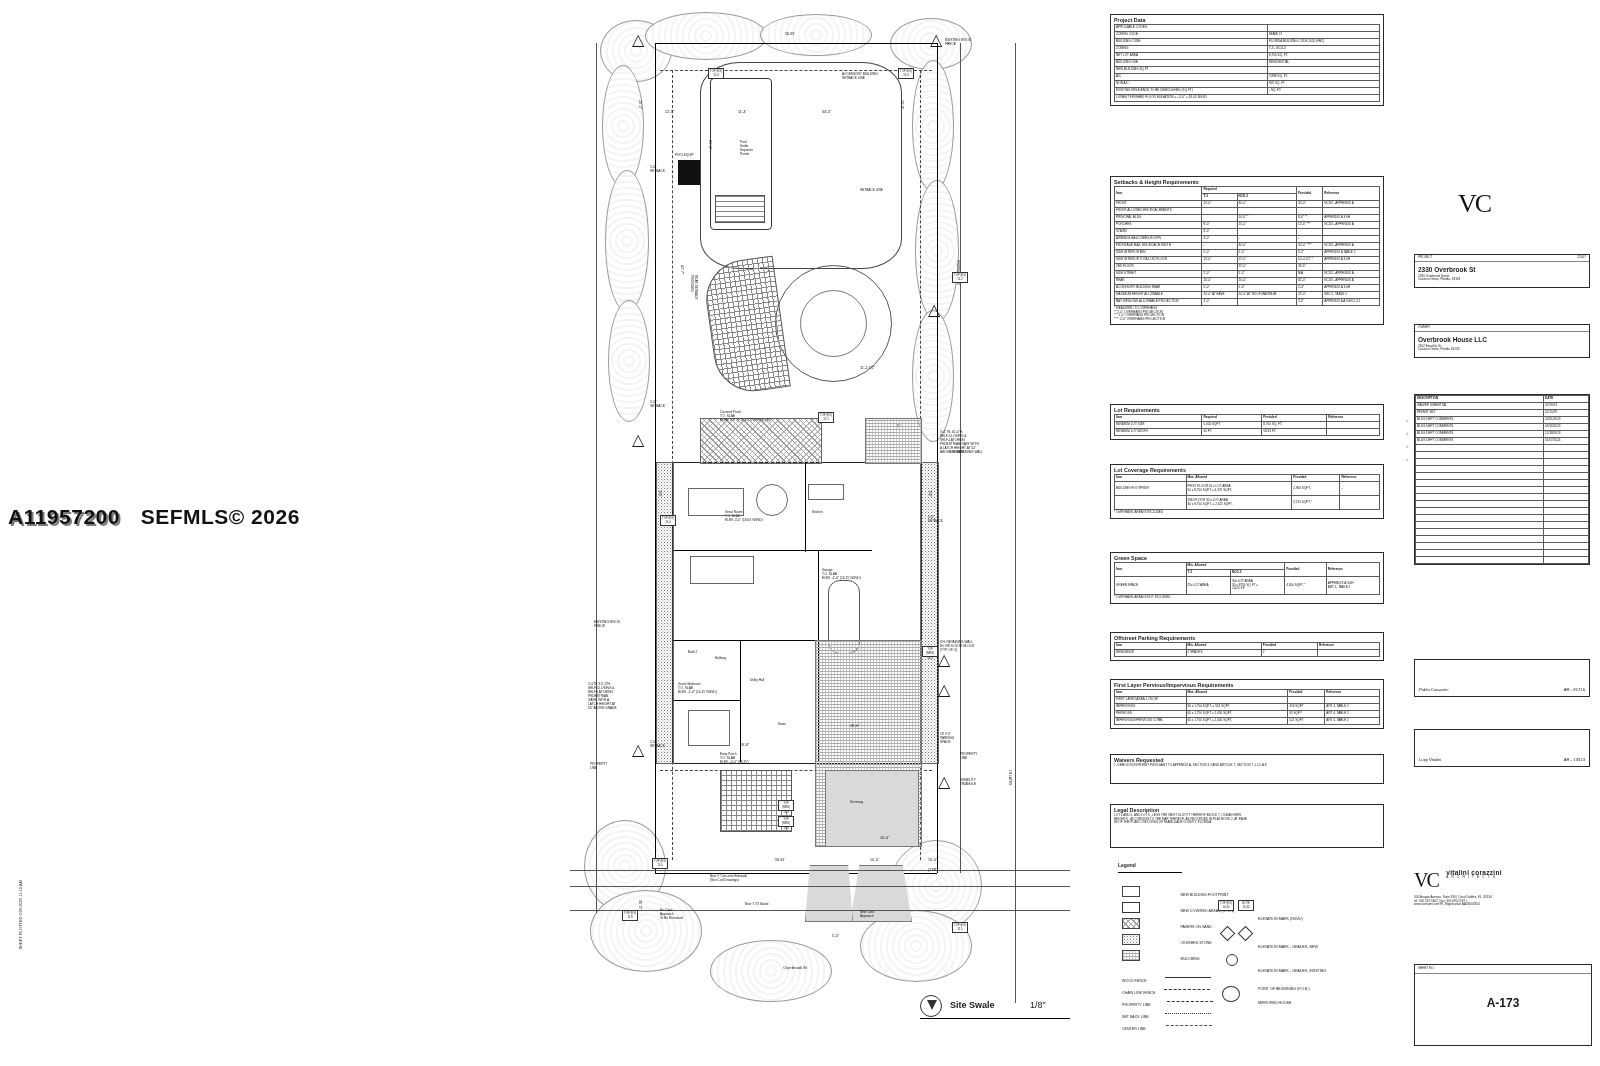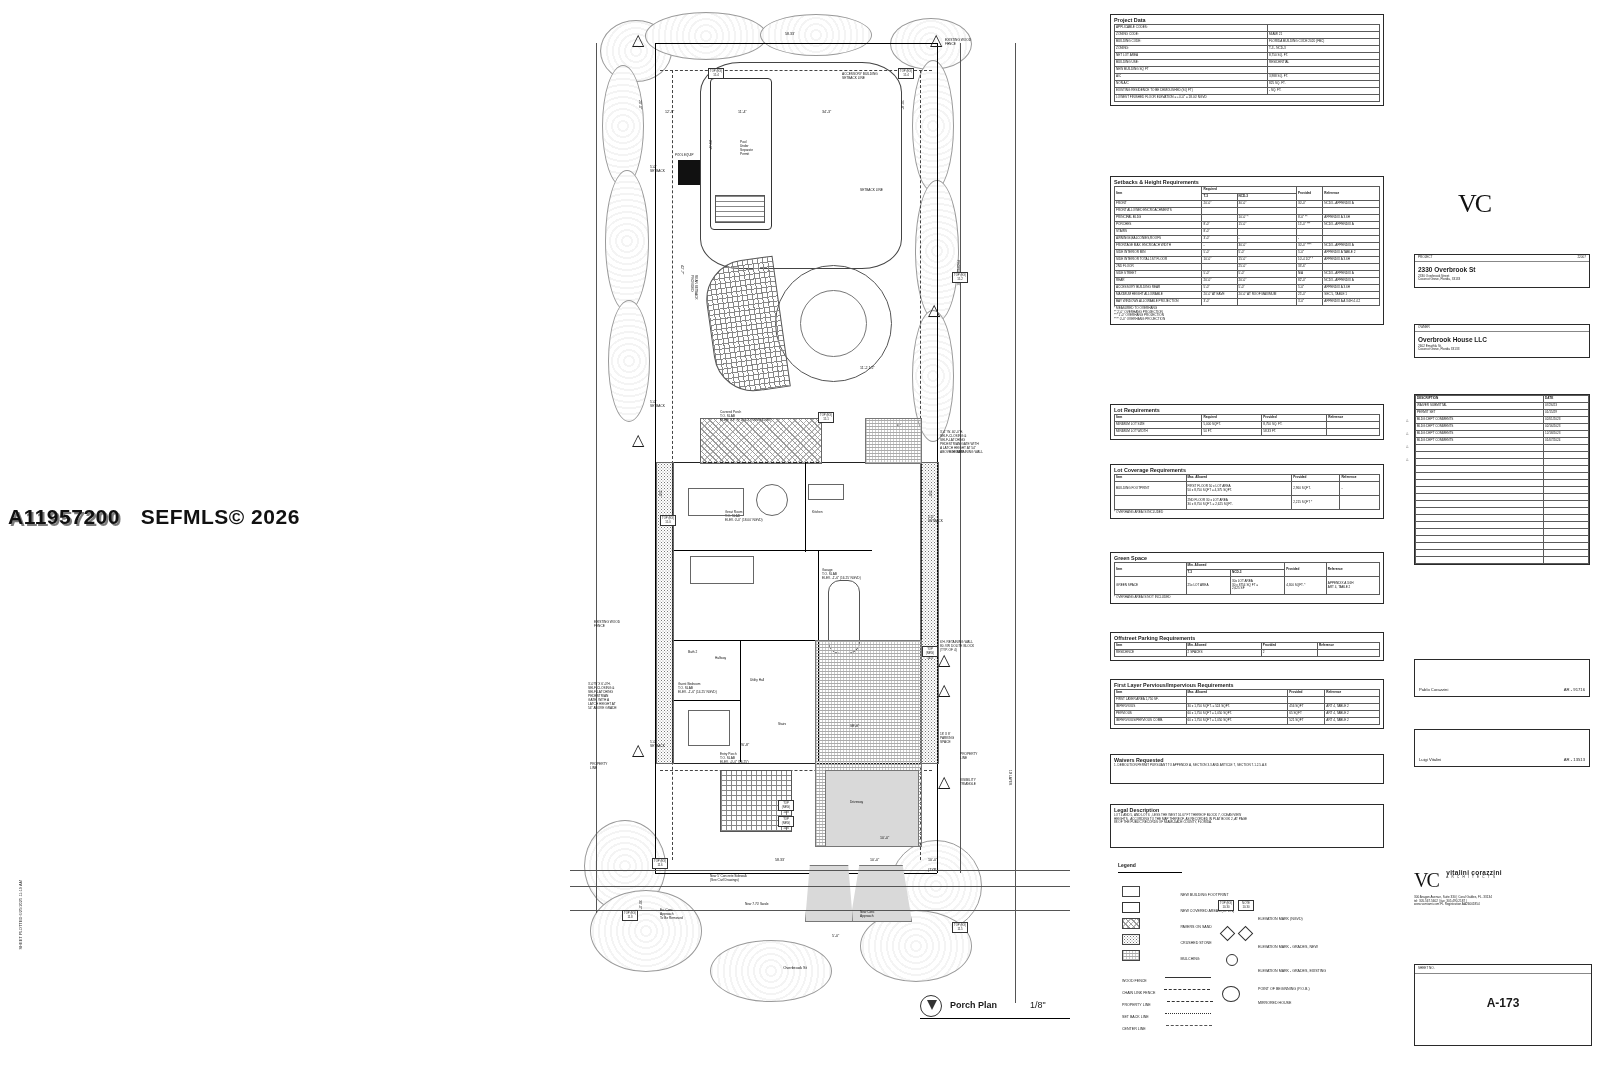--- a/index.html
+++ b/index.html
@@ -285,21 +285,21 @@
     <div class="abs" style="left:370px;top:20px;">△</div>
     <div class="abs" style="left:368px;top:290px;">△</div>
     <div class="abs" style="left:72px;top:420px;">△</div>
     <div class="abs" style="left:378px;top:640px;">△</div>
     <div class="abs" style="left:378px;top:670px;">△</div>
     <div class="abs" style="left:72px;top:730px;">△</div>
     <div class="abs" style="left:378px;top:762px;">△</div>
 
     <div class="abs" style="left:360px;top:985px;width:20px;height:20px;border:1px solid #333;border-radius:50%;"></div>
     <div class="abs" style="left:367px;top:990px;width:0;height:0;border-left:5px solid transparent;border-right:5px solid transparent;border-top:10px solid #333;"></div>
-    <div class="abs lg bold" style="left:390px;top:990px;">Porch Plan</div>
+    <div class="abs lg bold" style="left:390px;top:990px;">Site Swale</div>
     <div class="abs lg" style="left:470px;top:990px;">1/8"</div>
     <div class="ln" style="left:360px;top:1008px;width:150px;height:1px;"></div>
   </div>
 
   <div class="abs" style="left:1110px;top:14px;width:275px;">
 
     <div class="blk" style="left:0;top:0;width:272px;">
       <div class="blk-title">Project Data</div>
       <div class="blk-body">
         <table class="dt">

